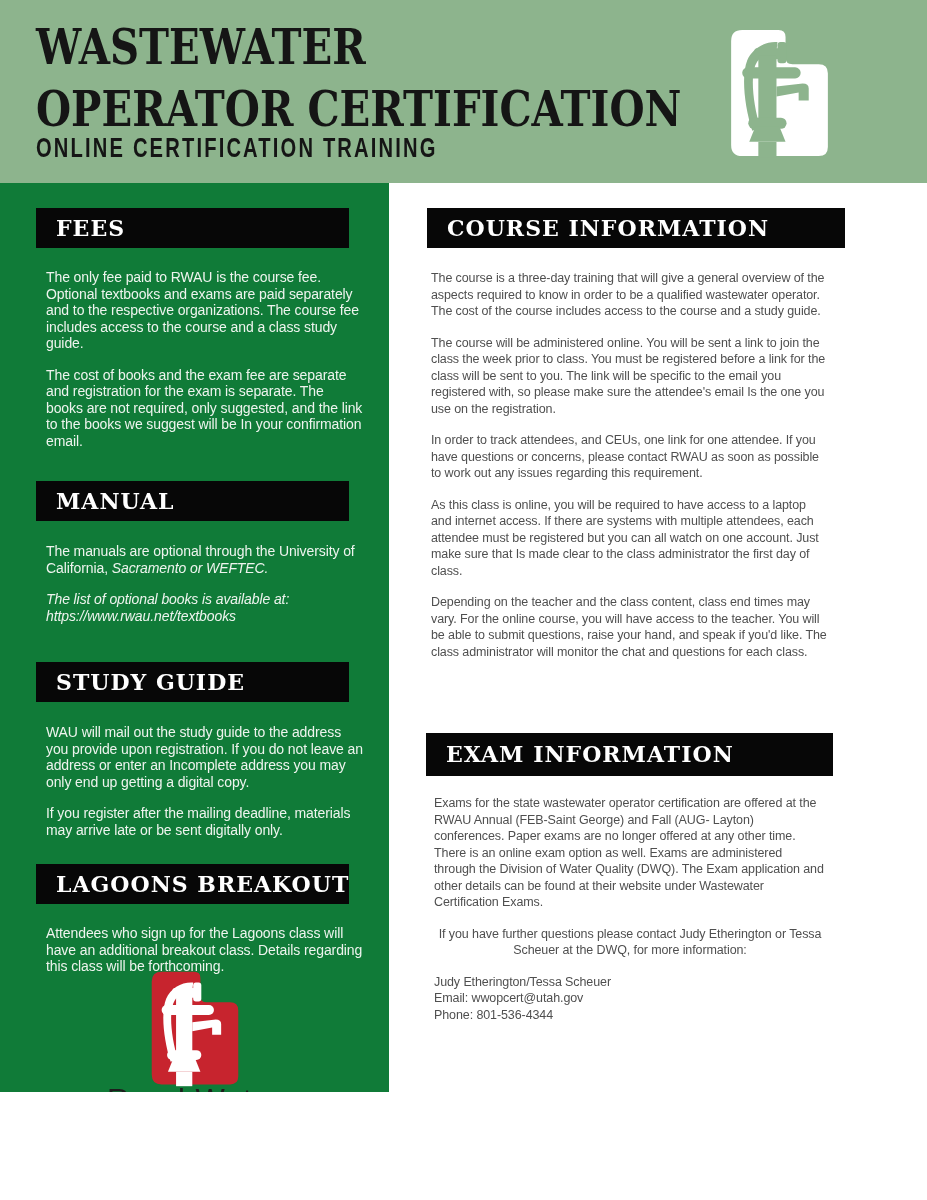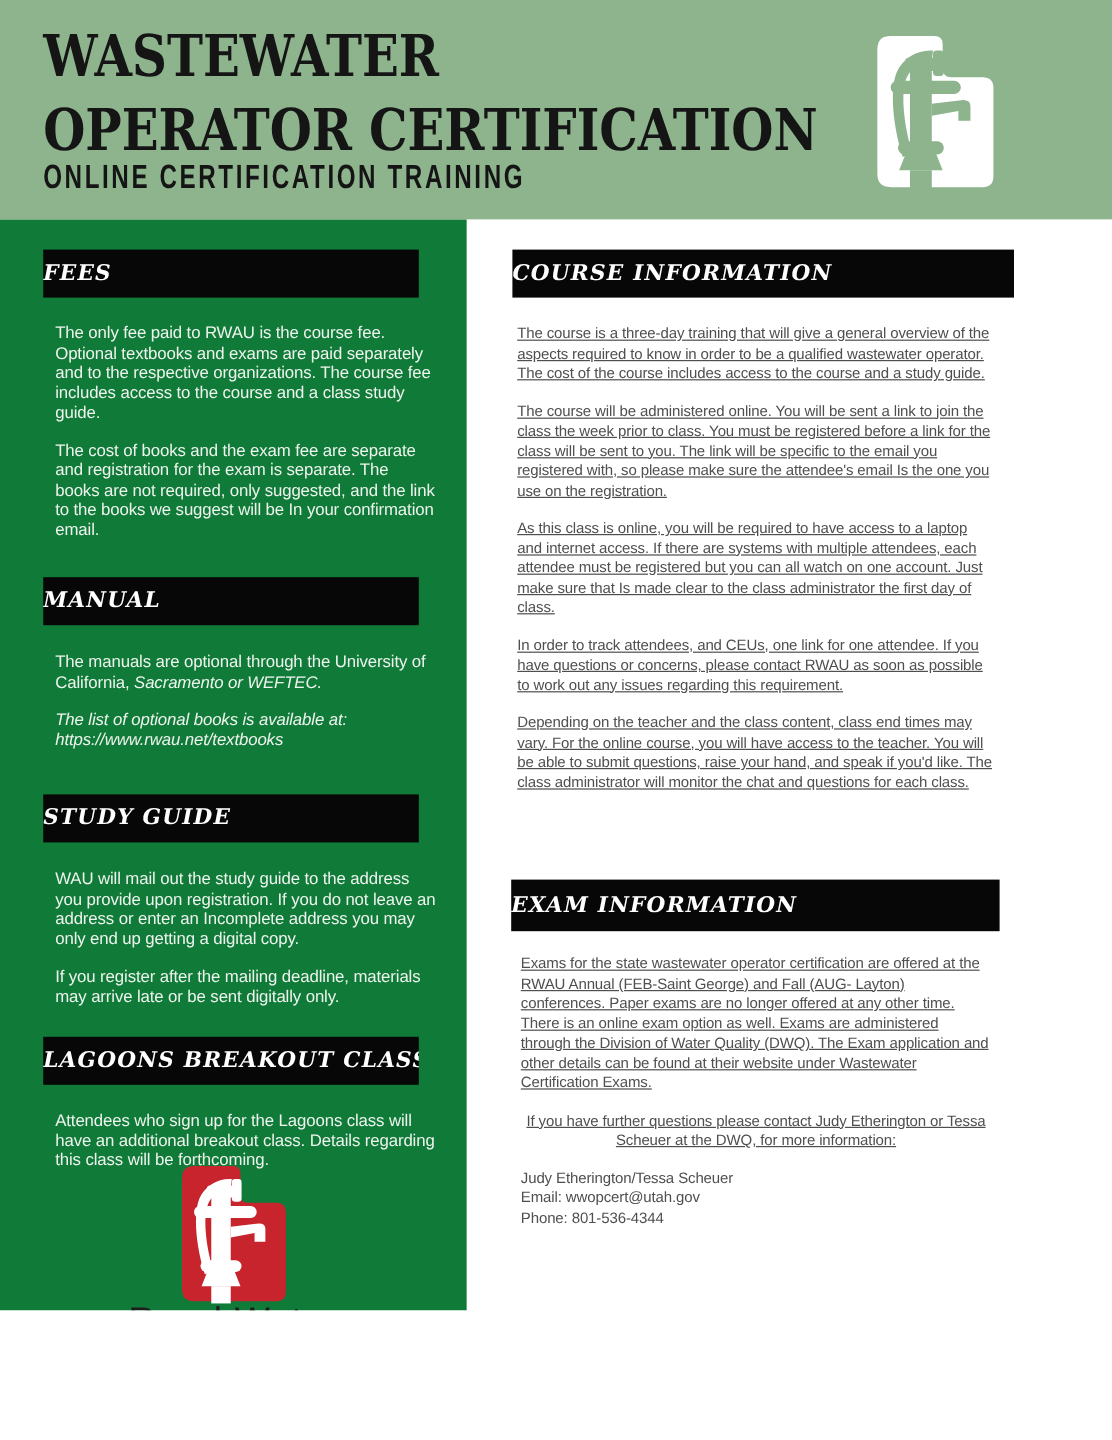--- a/index.html
+++ b/index.html
@@ -31,22 +31,22 @@
     font-family:"Liberation Sans",sans-serif;font-weight:bold;font-size:28px;line-height:30px;
     letter-spacing:3px;color:var(--title_text);
     transform:scaleX(0.72);transform-origin:left top;white-space:nowrap;
   }
   .header-logo{position:absolute;left:727px;top:27px;width:105px;height:133px;
     --utah-fill:#ffffff;--pump-fill:var(--header_bg);}
   
   .sidebar{position:absolute;left:0;top:183px;width:389px;height:1017px;background:var(--sidebar_bg);}
   .banner{
     position:absolute;background:var(--banner_bg);color:var(--banner_text);
-    font-family:"DejaVu Serif",serif;font-weight:bold;font-size:18px;letter-spacing:1px;
-    height:40px;line-height:40px;padding-left:0;white-space:nowrap;overflow:hidden;font-style:italic;
+    font-family:"DejaVu Serif",serif;font-weight:bold;font-size:22px;letter-spacing:1px;
+    height:40px;line-height:40px;padding-left:20px;white-space:nowrap;overflow:hidden;
   }
   .side-banner{left:36px;width:313px;}
   .side-text{
     position:absolute;left:46px;width:318px;
     color:var(--body_text_sidebar);font-size:14px;line-height:16.5px;letter-spacing:-0.1px;
   }
   .side-text p{margin:0 0 15px 0;}
   .it{font-style:italic;}
   .pre{white-space:pre-line;}
   
@@ -60,21 +60,21 @@
   
   .main{position:absolute;left:389px;top:183px;width:538px;height:1017px;background:#ffffff;}
   .main-banner-course{left:38px;top:25px;width:418px;}
   .main-banner-exam{left:37px;top:550px;width:407px;height:43px;line-height:43px;}
   .main-text{
     position:absolute;color:var(--body_text_main);
     font-size:12.5px;line-height:16.5px;letter-spacing:-0.1px;
   }
   .course-text{left:42px;top:87px;width:398px;}
   .exam-text{left:45px;top:612px;width:392px;}
-  .main-text p{margin:0 0 15px 0;text-decoration:underline;}
+  .main-text p{margin:0 0 15px 0;}
   .exam-text .contact-intro{margin-top:15px;text-align:center;}
   .contact-block div{line-height:16.5px;}
 </style>
 </head>
 <body>
 
 <svg width="0" height="0" style="position:absolute" aria-hidden="true">
   <defs>
     <g id="rwau-logo-shape">
       <path fill="var(--utah-fill,#fff)" d="M15 3 H51 Q58 3 58 10 V30 Q58 37 65 37 H91 Q100 37 100 46 V119 Q100 128 91 128 H15 Q4 128 4 117 V14 Q4 3 15 3 Z"></path>
@@ -141,22 +141,22 @@
     </div>
 
   </aside>
 
   <main class="main">
 
     <div class="banner main-banner-course">COURSE INFORMATION</div>
     <div class="main-text course-text">
       <p>The course is a three-day training that will give a general overview of the aspects required to know in order to be a qualified wastewater operator. The cost of the course includes access to the  course and a study guide.</p>
       <p>The course will be administered online. You will be sent a link to join the class the week prior to class. You must be registered before a link for the class will be sent to you. The link will be specific to the email you registered with, so please make sure the attendee's email Is the one you use on the registration.</p>
+      <p>In order to track attendees, and CEUs, one link for one attendee. If you have questions or concerns, please contact RWAU as soon as possible to work out any issues regarding this requirement.</p>
       <p>As this class is online, you will be required to have access to a laptop and internet access. If there are systems with multiple attendees, each attendee must be registered but you can all watch on one account. Just make sure that Is made clear to the class administrator the first day of class.</p>
-      <p>In order to track attendees, and CEUs, one link for one attendee. If you have questions or concerns, please contact RWAU as soon as possible to work out any issues regarding this requirement.</p>
       <p>Depending on the teacher and the class content, class end times may vary. For the online course, you will have access to the teacher. You will be able to submit questions, raise your hand, and speak if you'd like. The class administrator will monitor the chat and questions for each class.</p>
     </div>
 
     <div class="banner main-banner-exam">EXAM INFORMATION</div>
     <div class="main-text exam-text">
       <p>Exams for the state wastewater operator certification are offered at the RWAU Annual (FEB-Saint George) and Fall (AUG- Layton) conferences. Paper exams are no longer offered at any other time. There is an online exam option as well. Exams are administered through the Division of Water Quality (DWQ). The Exam application and other details can be found at their website under Wastewater Certification Exams.</p>
       <p class="contact-intro">If you have further questions please contact Judy Etherington or Tessa Scheuer at the DWQ, for more information:</p>
       <div class="contact-block">
         <div>Judy Etherington/Tessa Scheuer</div>
         <div>Email: wwopcert@utah.gov</div>

